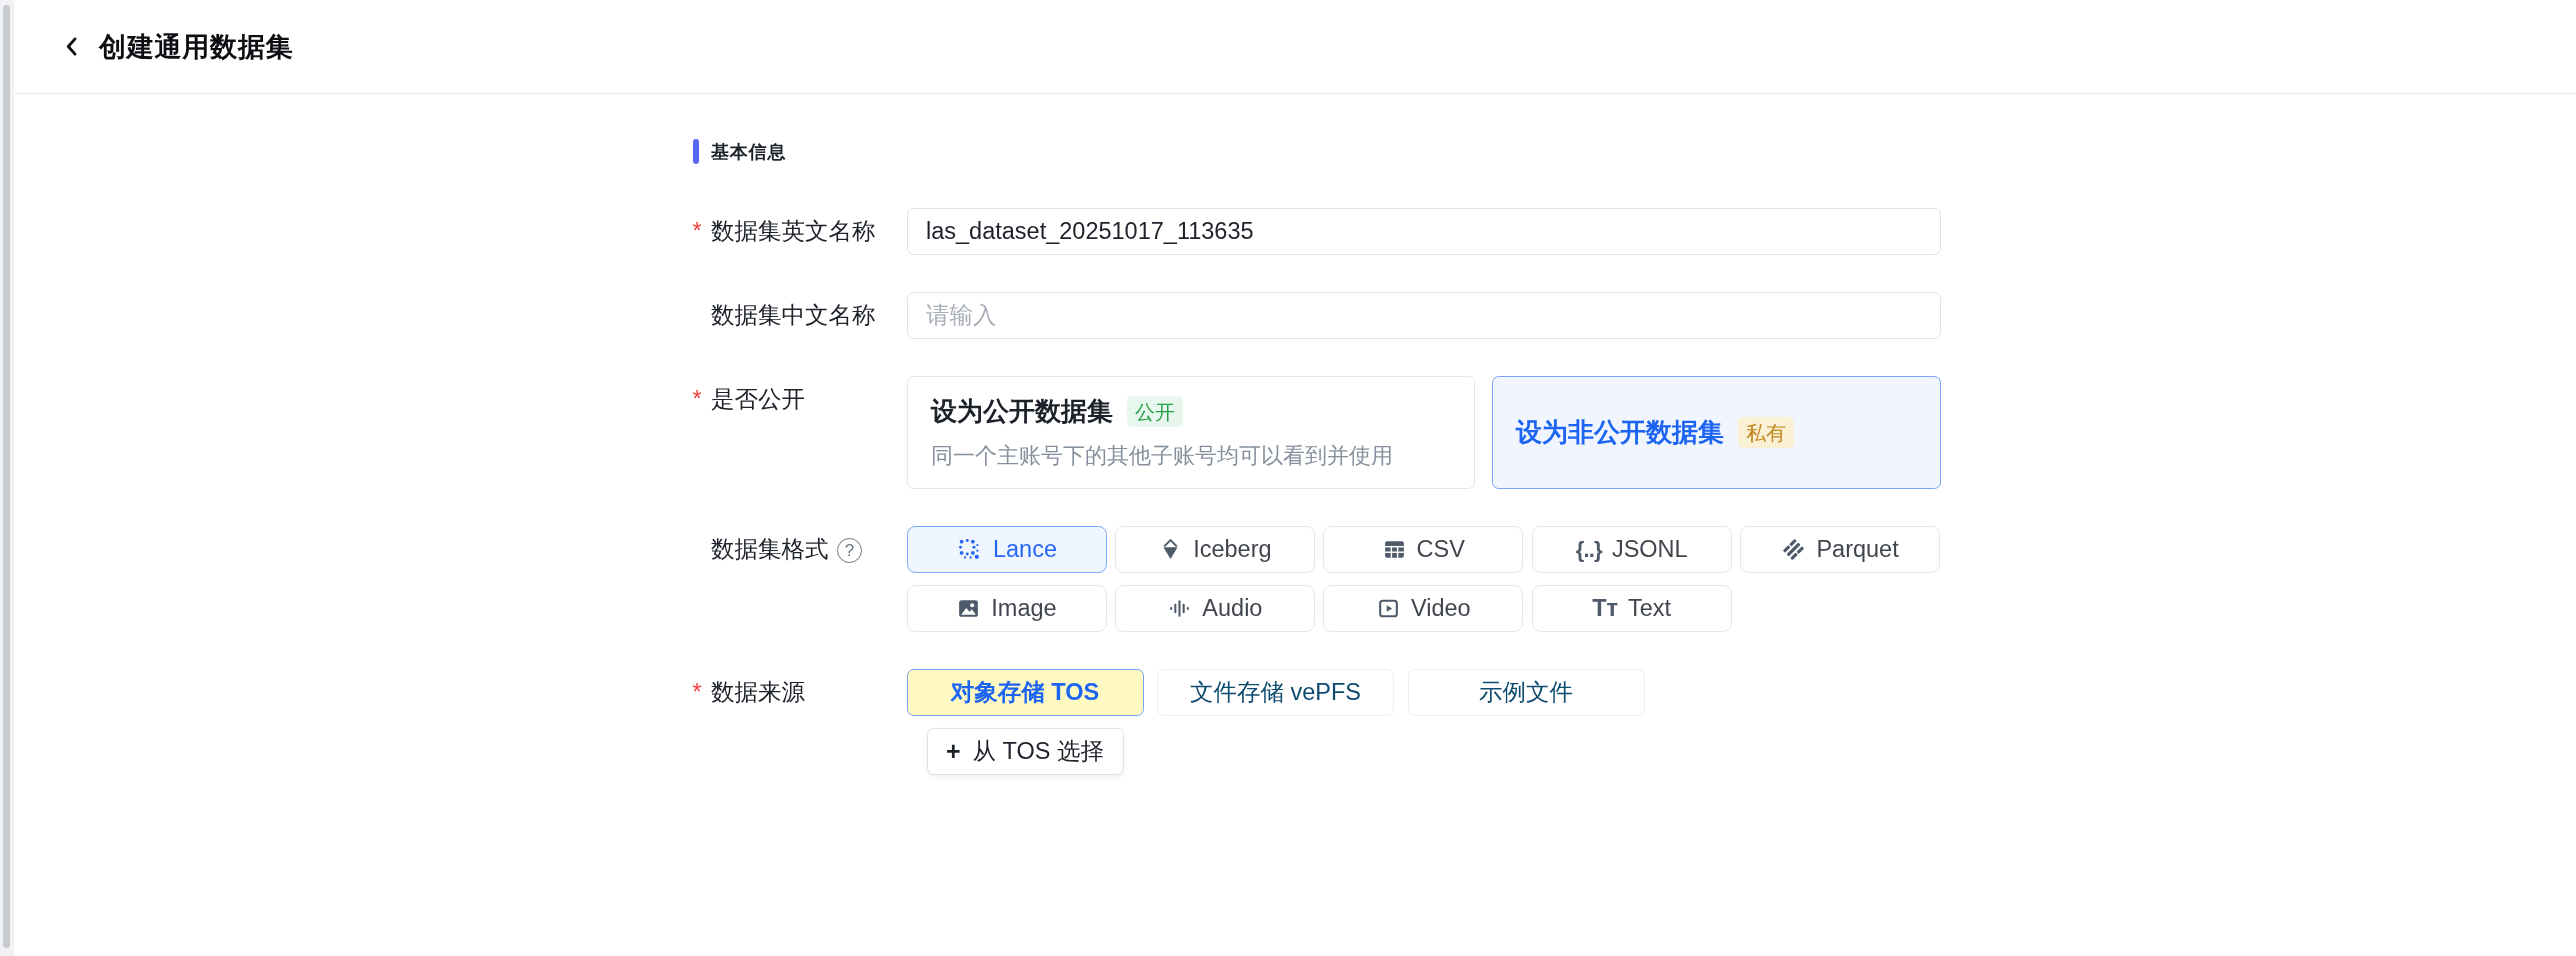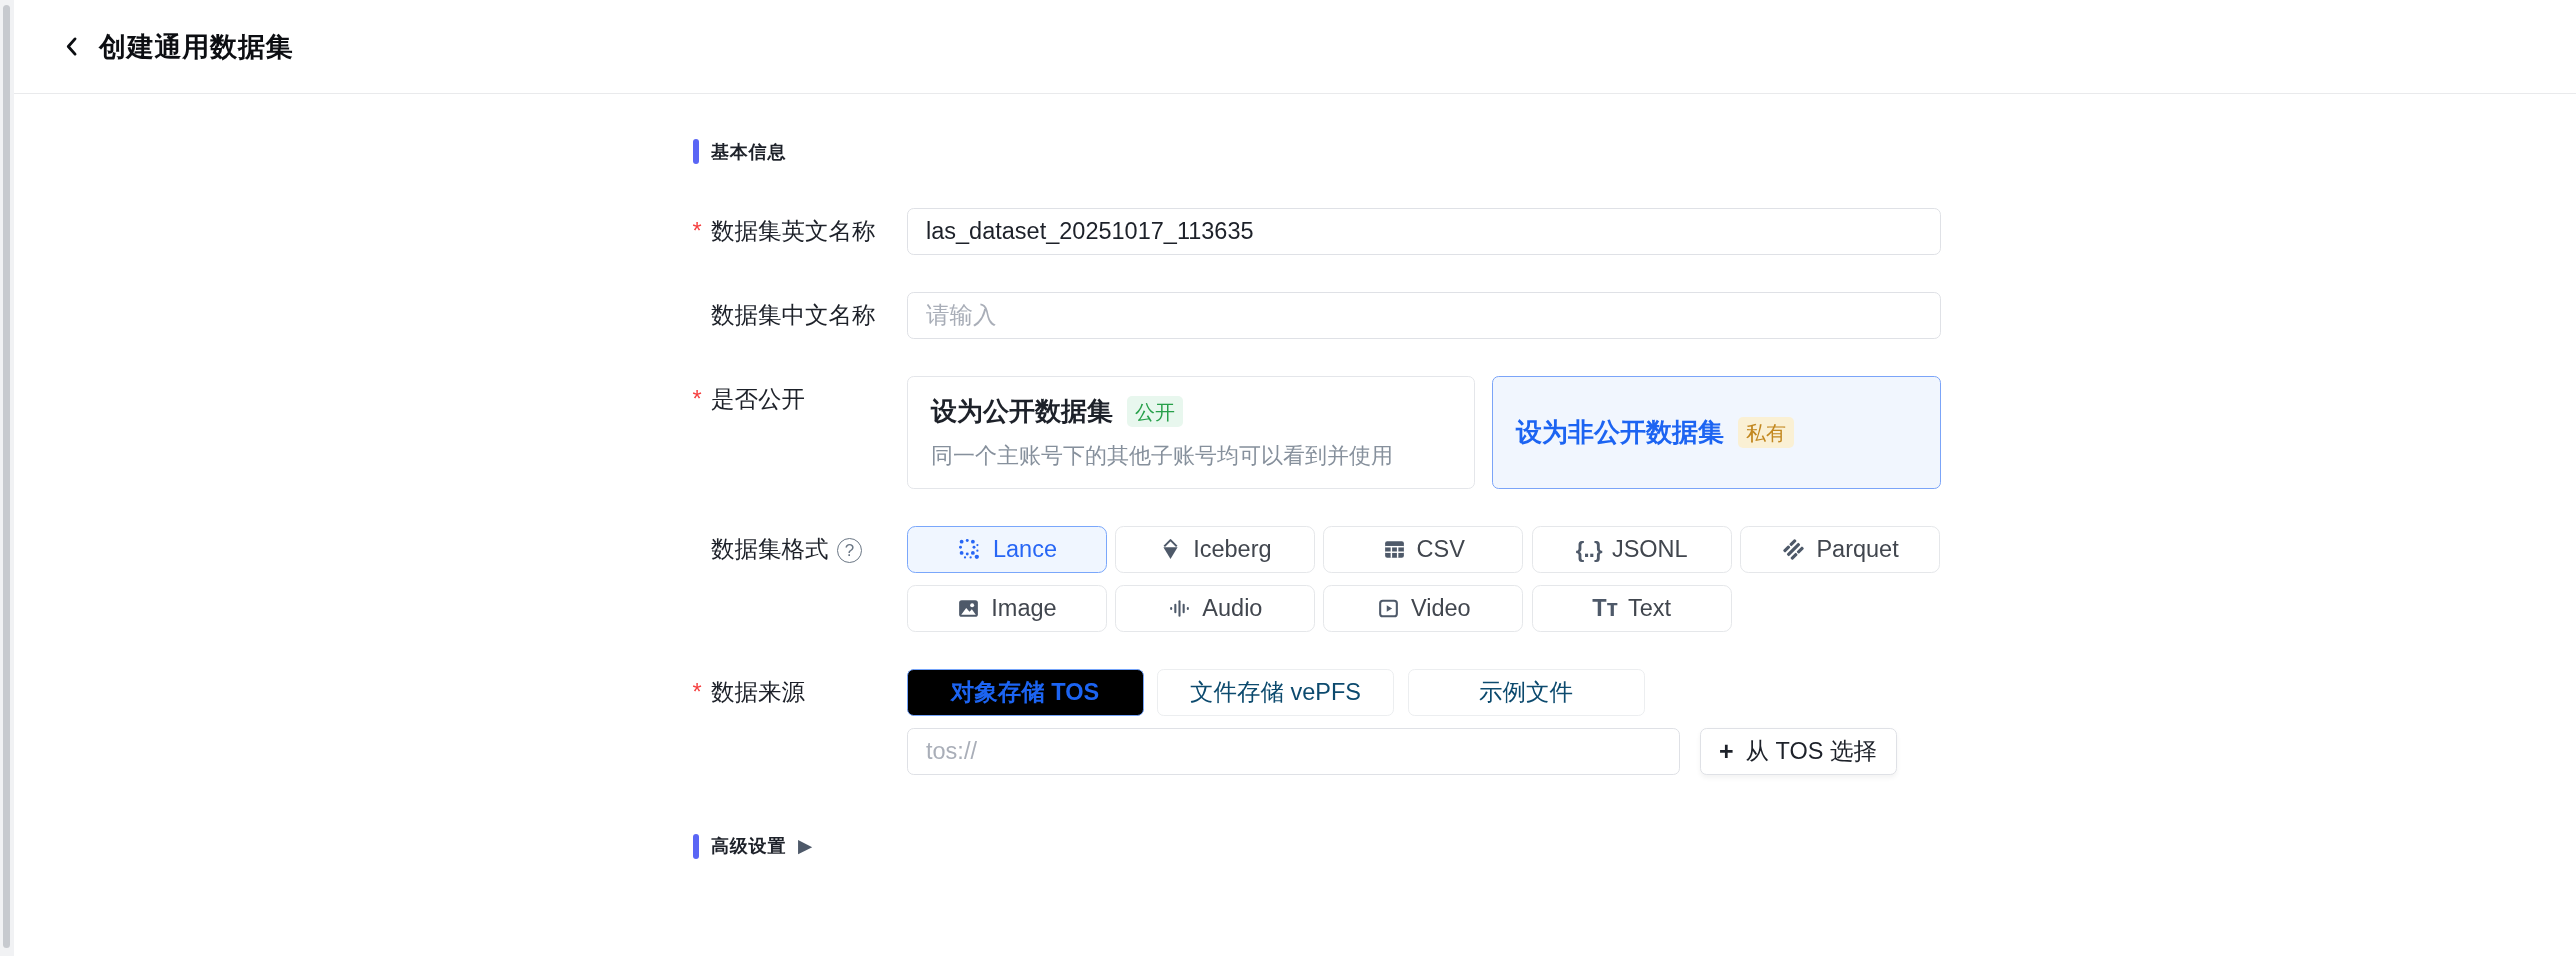--- a/index.html
+++ b/index.html
@@ -59,21 +59,21 @@
   .fmt-row + .fmt-row { margin-top: 11.8px; }
   .fmt-btn { width: 200px; height: 47px; border: 1.7px solid #e5e7ea; border-radius: 8.4px; background: #fff; display: flex; align-items: center; justify-content: center; gap: 10px; font-size: 23.5px; color: #41464e; cursor: pointer; }
   .fmt-btn.selected { border-color: #7aa7fb; background: #f0f6ff; color: #2766f5; }
   .fmt-btn svg { flex: none; }
   .glyph-icon { font-size: 22px; font-weight: 700; color: #4e5969; letter-spacing: -0.8px; }
   .text-glyph { font-size: 23.5px; font-weight: 700; color: #4e5969; letter-spacing: 0; }
 
   
   .src-row { display: flex; gap: 13.5px; }
   .src-tab { width: 237px; height: 47px; border: 1.7px solid #e5e7ea; border-radius: 6.7px; background: #fff; display: flex; align-items: center; justify-content: center; font-size: 23.5px; color: #41464e; cursor: pointer; }
-  .src-tab.selected { border-color: #74a3f9; background: #000000; color: #1c64f2; font-weight: 700; }
+  .src-tab.selected { border-color: #74a3f9; background: #fef9c3; color: #1c64f2; font-weight: 700; }
   .src-tab.disabled { border-color: #eceef0; color: #0c4a6e; cursor: not-allowed; }
 
   .tos-row { display: flex; margin-top: 11.8px; margin-bottom: 0; }
   .tos-input { width: 773px; }
   .tos-select-btn { margin-left: 20px; width: 197px; height: 47px; border: 1.7px solid #dfe1e6; border-radius: 6.7px; background: #fff; box-shadow: 0 2.5px 5px rgba(0,0,0,0.05); display: flex; align-items: center; justify-content: center; gap: 11.8px; font-size: 23.5px; color: #1d2129; cursor: pointer; }
   .plus-icon { font-size: 25px; font-weight: 700; line-height: 1; }
 
   .advanced { margin-top: 59px; cursor: pointer; }
 </style>
 </head>
@@ -240,31 +240,25 @@
         <div class="row-label">
           <span class="asterisk">*</span><span>数据来源</span>
         </div>
         <div class="row-control">
           <div class="src-row">
             <div class="src-tab selected">对象存储 TOS</div>
             <div class="src-tab disabled">文件存储 vePFS</div>
             <div class="src-tab disabled">示例文件</div>
           </div>
           <div class="tos-row">
-            <input class="text-input tos-input" type="text" placeholder="tos://" style="">
             <div class="tos-select-btn">
               <span class="plus-icon">+</span>
               <span>从 TOS 选择</span>
             </div>
           </div>
         </div>
       </div>
 
-      <div class="section-header advanced">
-        <div class="section-bar"></div>
-        <div class="section-title">高级设置</div>
-        <div class="section-arrow">▶</div>
-      </div>
 
     </div>
   </div>
 </div>
 
 
 </body></html>

